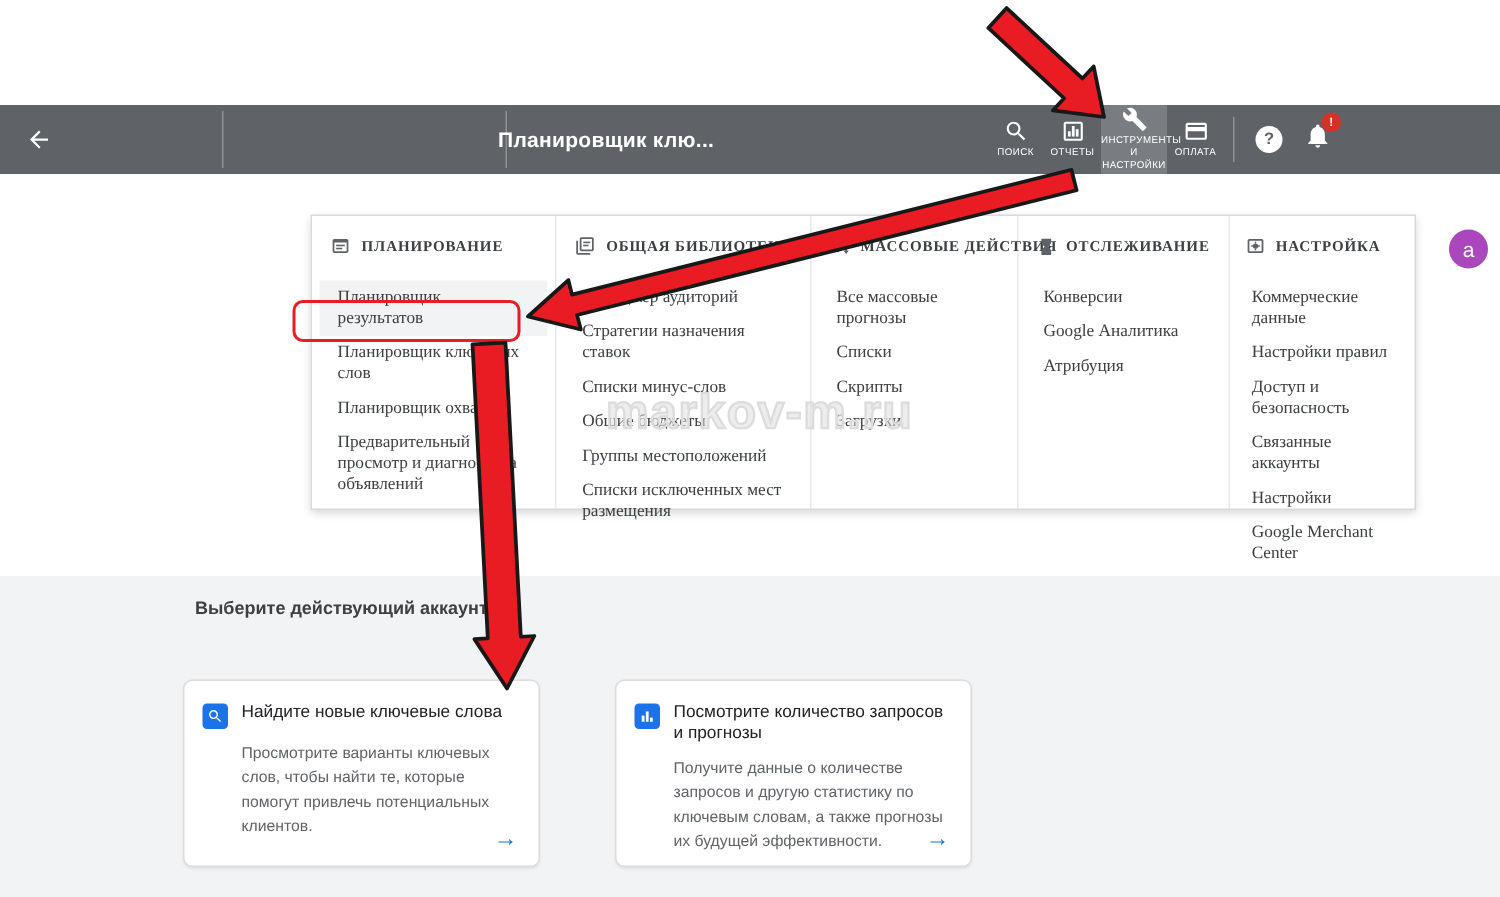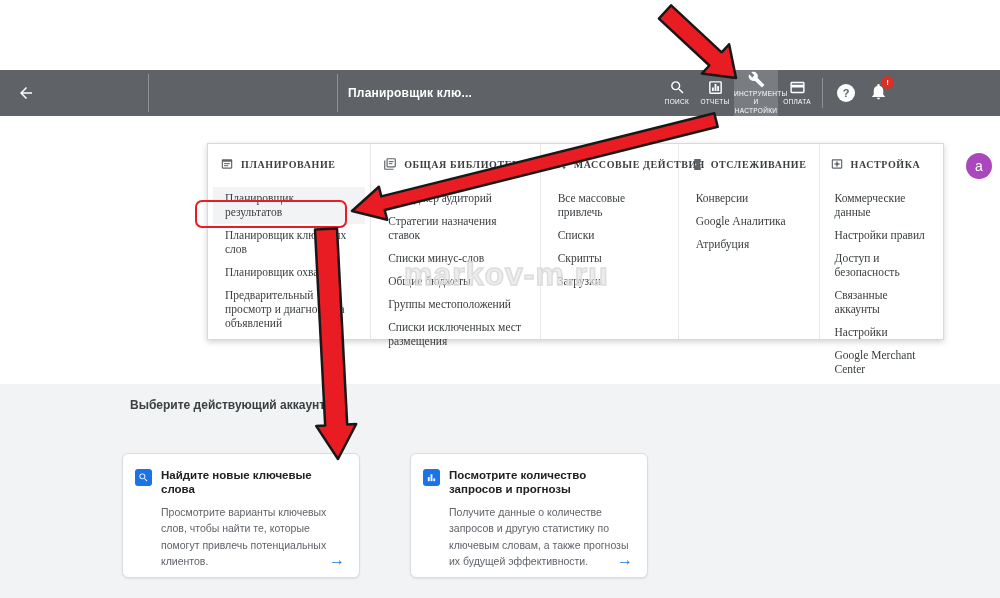--- a/index.html
+++ b/index.html
@@ -3,21 +3,21 @@
 <meta charset="utf-8">
 <style>
   html,body{margin:0;padding:0;}
   body{font-family:"Liberation Sans","DejaVu Sans",sans-serif;background:#ffffff;}
   #page{position:relative;width:1000px;height:598px;background:#ffffff;overflow:hidden;outline:1px solid #c9c9c9;}
 
   
   .topbar{position:absolute;left:0;top:70px;width:1000px;height:46px;background:#5f6368;}
   .back-btn{position:absolute;left:10px;top:0;width:32px;height:46px;display:flex;align-items:center;justify-content:center;color:#fff;font-size:19px;cursor:pointer;}
   .tb-divider{position:absolute;top:4px;width:1px;height:38px;background:rgba(255,255,255,.30);}
-  .tb-title{position:absolute;left:348px;top:0;height:46px;display:flex;align-items:center;color:#fff;font-size:12px;font-weight:bold;letter-spacing:.2px;}
+  .tb-title{position:absolute;left:332px;top:0;height:46px;display:flex;align-items:center;color:#fff;font-size:14px;font-weight:bold;letter-spacing:.2px;}
   .tb-nav{position:absolute;left:658px;top:0;height:46px;display:flex;align-items:stretch;}
   .tb-item{width:38px;display:flex;flex-direction:column;align-items:center;justify-content:center;gap:2px;color:#fff;cursor:pointer;}
   .tb-item.active{background:#797d82;width:44px;}
   .tb-item .lbl{font-size:6.5px;line-height:1.3;letter-spacing:.3px;text-align:center;max-width:44px;}
   .tb-sep{width:1px;height:30px;background:rgba(255,255,255,.30);align-self:center;margin:0 6px;}
   .help-circle{width:18px;height:18px;border-radius:50%;background:#fff;color:#5f6368;font-size:11px;font-weight:bold;display:flex;align-items:center;justify-content:center;align-self:center;margin:0 8px;cursor:pointer;}
   .bell-wrap{position:relative;align-self:center;margin:0 6px;cursor:pointer;}
   .bell-badge{position:absolute;right:-6px;top:-6px;width:13px;height:13px;border-radius:50%;background:#d93025;color:#fff;font-size:8px;font-weight:bold;display:flex;align-items:center;justify-content:center;}
   .avatar{position:absolute;left:966px;top:83px;width:26px;height:26px;border-radius:50%;background:#ab47bc;color:#fff;font-size:14px;display:flex;align-items:center;justify-content:center;cursor:pointer;}
 
@@ -30,21 +30,21 @@
   .menu-col ul{list-style:none;margin:0 -12px;padding:5px;}
   .menu-col li{padding:4px 12px 5px;font-size:11.5px;line-height:14px;color:#3c4043;cursor:pointer;}
   .menu-col li.hovered{background:#f1f3f4;}
 
   
   .gray-section{position:absolute;left:0;top:384px;width:1000px;height:214px;background:#f1f3f4;}
   .section-label{position:absolute;left:130px;top:398px;font-size:12px;font-weight:bold;color:#3c4043;}
   .card{position:absolute;top:453px;width:238px;height:125px;background:#fff;border:1px solid #dadce0;border-radius:6px;box-shadow:0 1px 2px rgba(0,0,0,.08);box-sizing:border-box;padding:14px 12px 10px;cursor:pointer;}
   .card-head{display:flex;align-items:flex-start;gap:9px;}
   .card-icon{flex:0 0 auto;width:17px;height:17px;border-radius:3px;background:#1a73e8;display:flex;align-items:center;justify-content:center;margin-top:1px;}
-  .card-title{font-size:11.5px;font-weight:bold;color:#202124;line-height:14px;}
+  .card-title{font-size:11.5px;font-weight:normal;color:#202124;line-height:14px;}
   .card-body{margin:8px 0 0 26px;font-size:10.5px;line-height:1.55;color:#5f6368;padding-right:2px;}
   .card-go{position:absolute;right:14px;bottom:8px;color:#1a73e8;font-size:16px;font-weight:bold;cursor:pointer;}
 
   
   .watermark{position:absolute;left:404px;top:256px;font-size:32px;font-weight:bold;letter-spacing:1px;color:rgba(222,222,222,.55);-webkit-text-stroke:1.5px #dcdcdc;pointer-events:none;z-index:40;}
   #annotation-arrows{position:absolute;left:0;top:0;width:1000px;height:598px;pointer-events:none;z-index:60;}
   .highlight-box{position:absolute;border:2.5px solid #e91c23;border-radius:7px;box-sizing:border-box;z-index:50;pointer-events:none;}
 </style>
 </head>
 <body>
@@ -144,21 +144,21 @@
       <div class="col-head">
         <svg width="14" height="14" viewBox="0 0 24 24">
             <rect x="3" y="5" width="18" height="2" fill="#5f6368"></rect>
             <rect x="3" y="11" width="12" height="2" fill="#5f6368"></rect>
             <rect x="3" y="17" width="8" height="2" fill="#5f6368"></rect>
             <path d="M18 11v6h-2l3 4 3-4h-2v-6h-2z" fill="#5f6368"></path>
           </svg>
         <span>МАССОВЫЕ ДЕЙСТВИЯ</span>
       </div>
       <ul>
-        <li>Все массовые привлечь</li>
+        <li>Все массовые прогнозы</li>
         <li>Списки</li>
         <li>Скрипты</li>
         <li>Загрузки</li>
       </ul>
     </div>
 
     <div class="menu-col bordered" style="width:147px;">
       <div class="col-head">
         <svg width="13" height="13" viewBox="0 0 24 24">
             <path d="M6 2v6h.01L6 8.01 10 12l-4 4 .01.01H6V22h12v-5.99h-.01L18 16l-4-4 4-3.99-.01-.01H18V2H6z" fill="#5f6368"></path>

